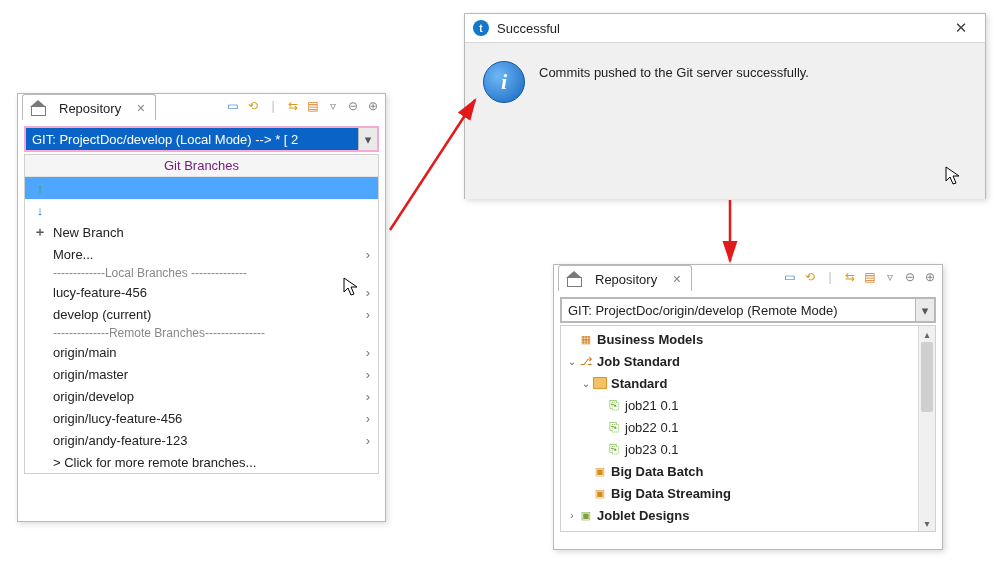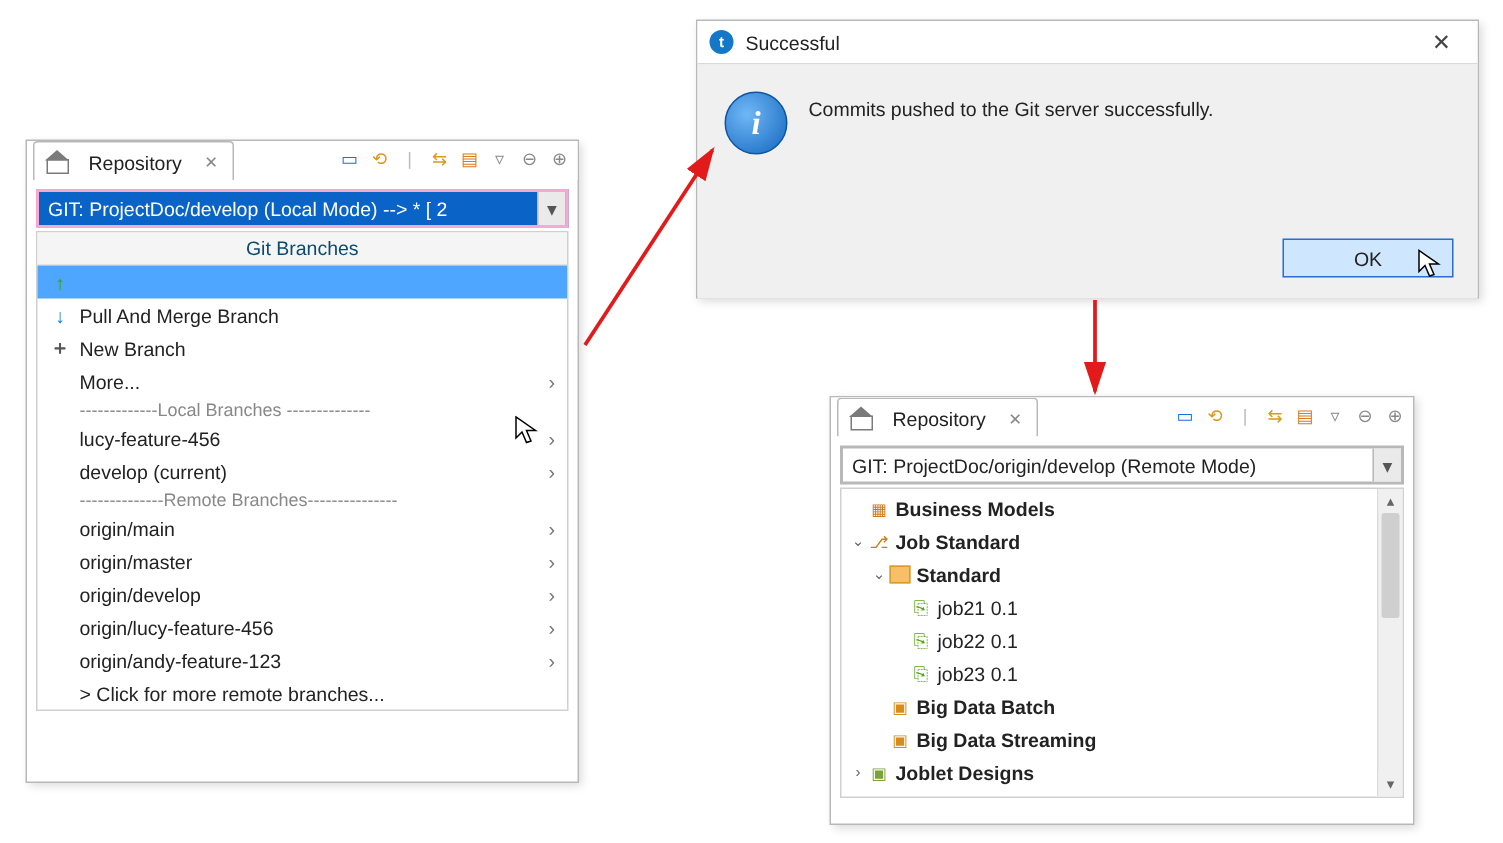--- a/index.html
+++ b/index.html
@@ -11,21 +11,21 @@
   .tab{display:flex;align-items:center;gap:15px;padding:3px 10px 2px 8px;border:1px solid #b8b8b8;border-bottom:none;border-radius:3px 3px 0 0;background:#fff;margin-left:4px;margin-top:2px;height:20px;}
   .tab .close{color:#888;font-size:11px;}
   .toolbar{position:absolute;right:4px;top:4px;display:flex;gap:4px;align-items:center;}
   .tb-btn{width:16px;height:16px;display:flex;align-items:center;justify-content:center;font-size:12px;color:#555;}
   .combo{margin:6px 6px 2px 6px;height:22px;border:2px solid #f9a8d4;display:flex;align-items:center;}
   .combo.sel{background:#0a63c7;color:#fff;}
   .combo .txt{flex:1;padding:0 6px;white-space:nowrap;overflow:hidden;}
   .combo .arrow{width:18px;height:100%;display:flex;align-items:center;justify-content:center;background:#eaeaea;color:#555;border-left:1px solid #b8b8b8;}
   .combo.sel .arrow{background:#eaeaea;color:#555;}
   .branch-panel{margin:0 6px 6px 6px;border:1px solid #d0d0d0;background:#fff;}
-  .branch-header{text-align:center;color:#0c4a6e;background:#f5f5f5;padding:3px 0;border-bottom:1px solid #e3e3e3;}
+  .branch-header{text-align:center;color:#701a75;background:#f5f5f5;padding:3px 0;border-bottom:1px solid #e3e3e3;}
   .menu-item{display:flex;align-items:center;height:22px;padding:0 8px 0 6px;border-bottom:0;position:relative;white-space:nowrap;}
   .menu-item .mi-icon{width:18px;text-align:center;color:#666;}
   .menu-item .mi-label{flex:1;white-space:nowrap;overflow:hidden;padding-left:4px;}
   .menu-item .mi-arrow{color:#777;}
   .menu-item.highlight{background:#4ea6ff;color:#000;}
   .menu-sep{color:#888;padding:1px 0 1px 28px;font-size:12px;}
 
   
   #dialog{left:464px;top:13px;width:520px;height:184px;}
   .dlg-title{height:28px;display:flex;align-items:center;padding:0 8px;border-bottom:1px solid #d9d9d9;background:#fff;}
@@ -94,21 +94,20 @@
       <span class="mi-icon" style="color:#37a60d;">↑</span>
     </div>
     <span class="cursor-img" style="left:325px;top:183px;">
       <svg width="18" height="20" viewBox="0 0 18 20">
             <path d="M1 1 L1 15 L5 11 L8 18 L11 17 L8 10 L14 10 Z" fill="#fff" stroke="#000" stroke-width="1"></path>
           </svg>
     </span>
 
     <div class="menu-item">
       <span class="mi-icon" style="color:#1a7ad4;">↓</span>
-      <span class="mi-label">Pull And Merge Branch</span>
     </div>
     <div class="menu-item">
       <span class="mi-icon" style="color:#555;font-weight:bold;">＋</span>
       <span class="mi-label">New Branch</span>
     </div>
     <div class="menu-item">
       <span class="mi-icon"></span>
       <span class="mi-label">More...</span>
       <span class="mi-arrow">›</span>
     </div>
@@ -162,23 +161,20 @@
 
 <div id="dialog" class="panel">
   <div class="dlg-title">
     <span class="t-icon">t</span>
     <span class="t-label">Successful</span>
     <span class="t-close">✕</span>
   </div>
   <div class="dlg-body">
     <div class="info-icon">i</div>
     <div class="dlg-msg">Commits pushed to the Git server successfully.</div>
-    <div class="dlg-btn">
-      <span>OK</span>
-    </div>
     <span class="cursor-img" style="right:22px;bottom:8px;">
       <svg width="18" height="20" viewBox="0 0 18 20">
             <path d="M1 1 L1 15 L5 11 L8 18 L11 17 L8 10 L14 10 Z" fill="#fff" stroke="#000" stroke-width="1"></path>
           </svg>
     </span>
   </div>
 </div>
 
 <div id="right-panel" class="panel">
   <div class="tab-bar">

